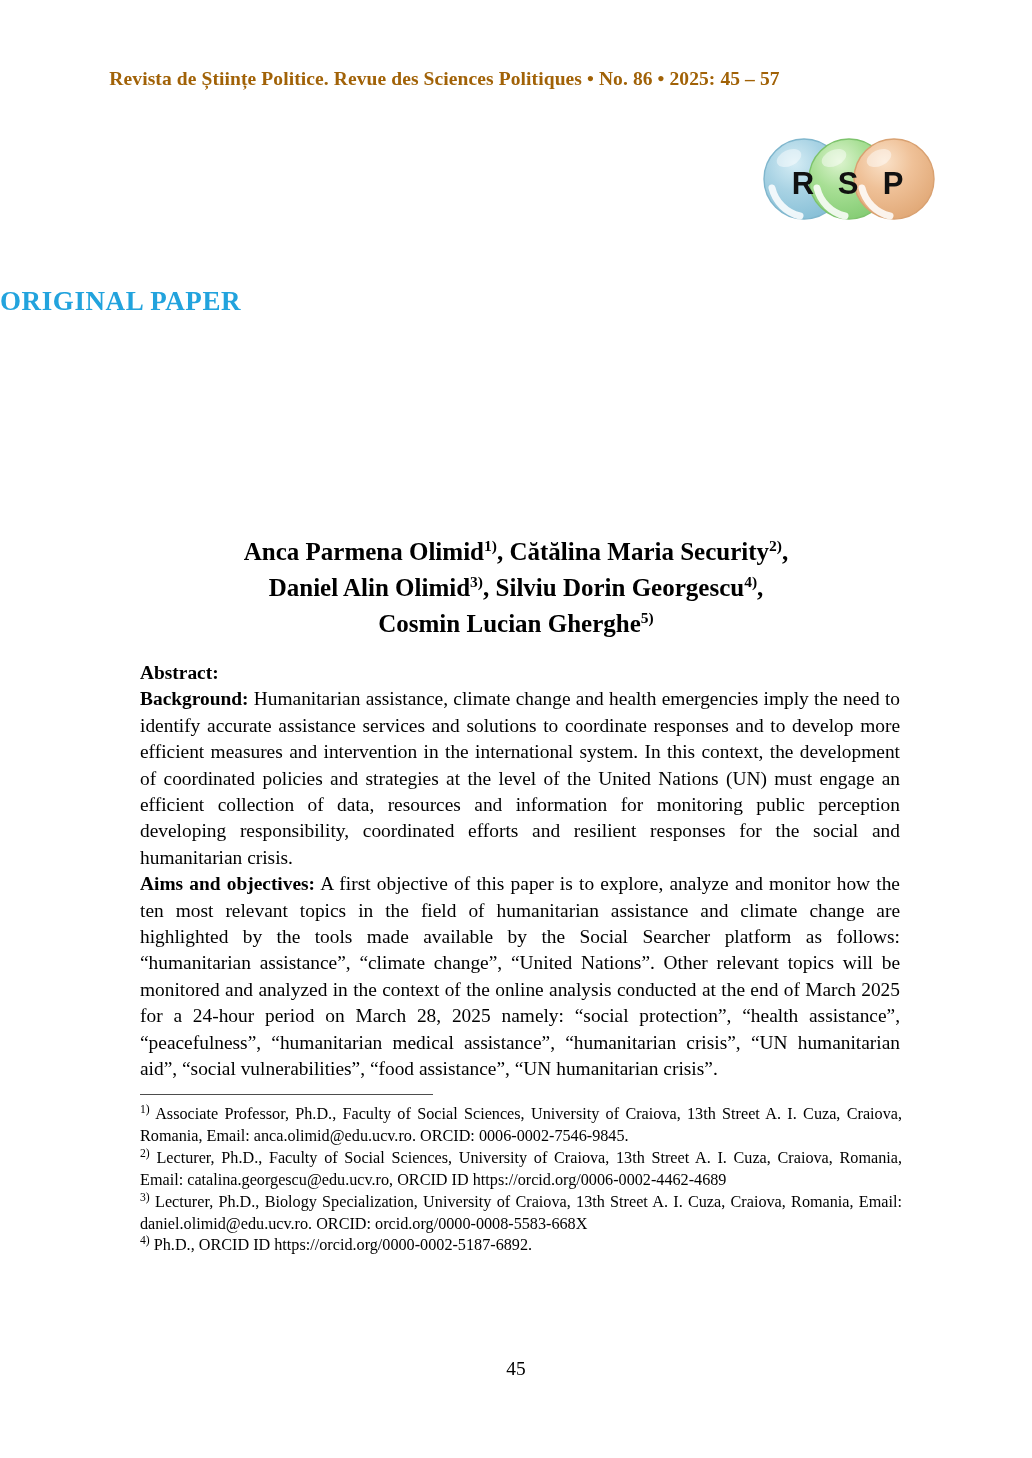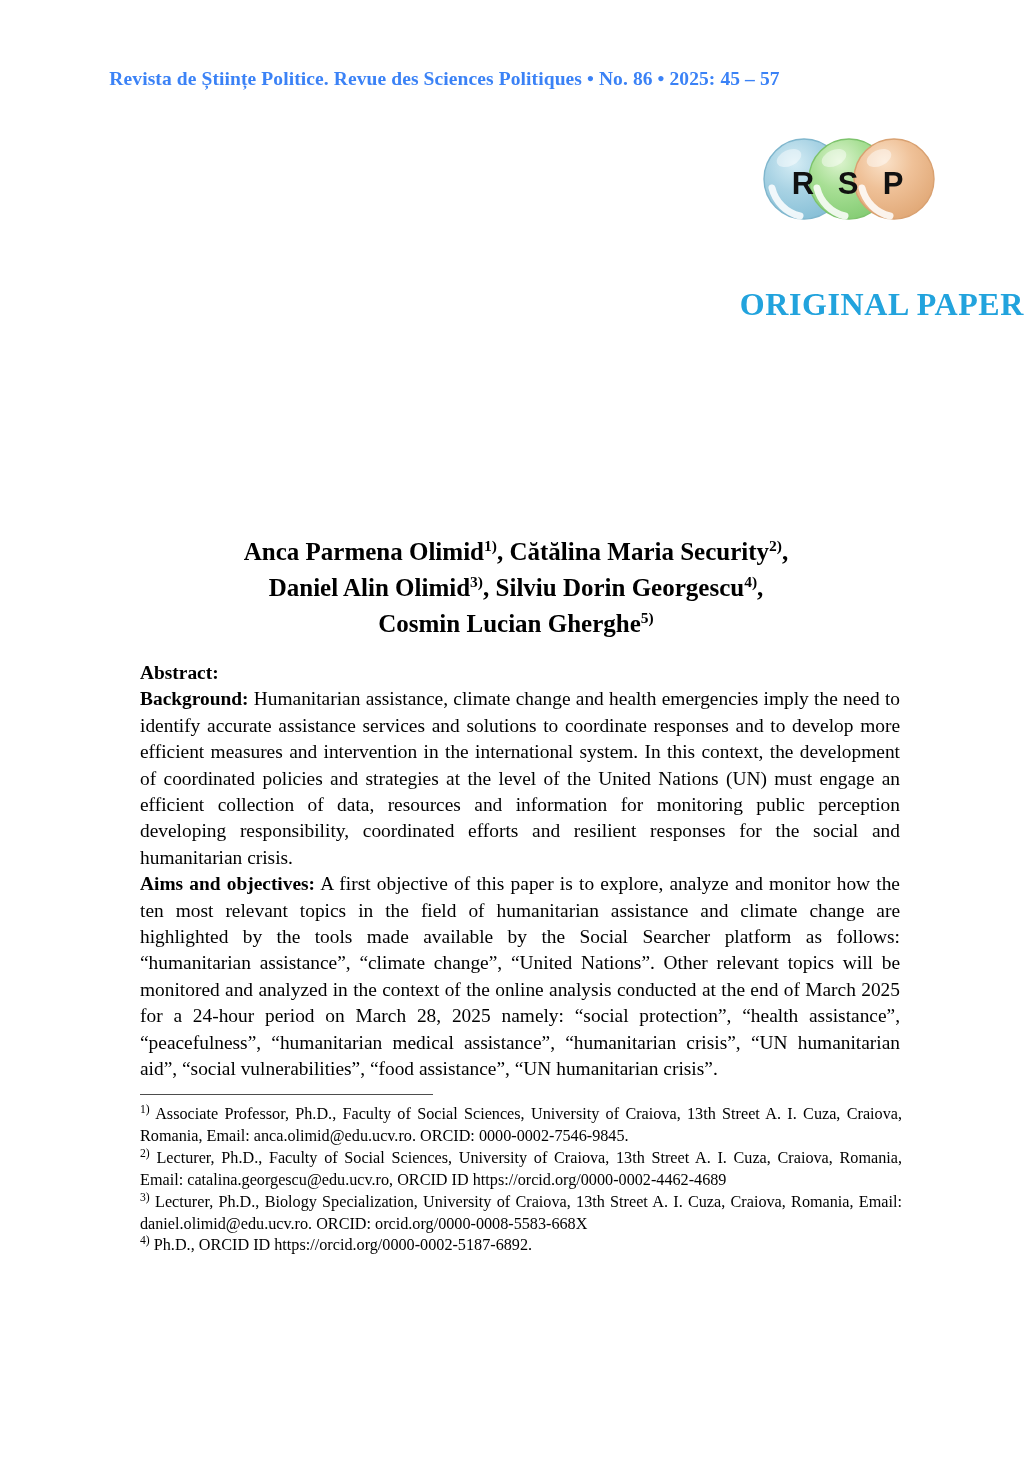--- a/index.html
+++ b/index.html
@@ -19,21 +19,21 @@
     overflow: hidden;
   }
 
   
   .journal-header {
     position: absolute;
     top: 68px;
     left: 0;
     width: 889px;
     text-align: center;
-    color: #3b82f6;
+    color: #a16207;
     font-weight: bold;
     font-size: 19.5px;
     letter-spacing: 0.1px;
     white-space: nowrap;
   }
 
   
   .logo {
     position: absolute;
     top: 132px;
@@ -42,24 +42,24 @@
     height: 94px;
   }
   .logo svg { display: block; }
 
   
   .paper-kind {
     position: absolute;
     top: 286px;
     left: 0;
     width: 1024px;
-    text-align: right;
+    text-align: left;
     color: #22a3dd;
     font-weight: bold;
-    font-size: 32px;
+    font-size: 27px;
     letter-spacing: 0.6px;
   }
 
   
   .paper-title {
     position: absolute;
     top: 340px;
     left: 136px;
     width: 760px;
     text-align: center;
@@ -193,20 +193,21 @@
 
   <div class="abstract">
     <p class="label-only">Abstract:</p>
     <p><span class="lead">Background:</span><span> Humanitarian assistance, climate change and health emergencies imply the need to identify accurate assistance services and solutions to coordinate responses and to develop more efficient measures and intervention in the international system. In this context, the development of coordinated policies and strategies at the level of the United Nations (UN) must engage an efficient collection of data, resources and information for monitoring public perception developing responsibility, coordinated efforts and resilient responses for the social and humanitarian crisis.</span></p>
     <p><span class="lead">Aims and objectives:</span><span> A first objective of this paper is to explore, analyze and monitor how the ten most relevant topics in the field of humanitarian assistance and climate change are highlighted by the tools made available by the Social Searcher platform as follows: “humanitarian assistance”, “climate change”, “United Nations”. Other relevant topics will be monitored and analyzed in the context of the online analysis conducted at the end of March 2025 for a 24-hour period on March 28, 2025 namely: “social protection”, “health assistance”, “peacefulness”, “humanitarian medical assistance”, “humanitarian crisis”, “UN humanitarian aid”, “social vulnerabilities”, “food assistance”, “UN humanitarian crisis”.</span></p>
   </div>
 
   <div class="footnote-rule"></div>
 
   <div class="footnotes">
-    <p class="fn"><sup>1)</sup><span> Associate Professor, Ph.D., Faculty of Social Sciences, University of Craiova, 13th Street A. I. Cuza, Craiova, Romania, Email: anca.olimid@edu.ucv.ro. ORCID: 0000-0002-7546-9845.</span></p>
-    <p class="fn"><sup>2)</sup><span> Lecturer, Ph.D., Faculty of Social Sciences, University of Craiova, 13th Street A. I. Cuza, Craiova, Romania, Email: catalina.georgescu@edu.ucv.ro, ORCID ID https://orcid.org/0000-0002-4462-4689</span></p>
+    <p class="fn"><sup>1)</sup><span> Associate Professor, Ph.D., Faculty of Social Sciences, University of Craiova, 13th Street A. I. Cuza, Craiova, Romania, Email: anca.olimid@edu.ucv.ro. ORCID: 0006-0002-7546-9845.</span></p>
+    <p class="fn"><sup>2)</sup><span> Lecturer, Ph.D., Faculty of Social Sciences, University of Craiova, 13th Street A. I. Cuza, Craiova, Romania, Email: catalina.georgescu@edu.ucv.ro, ORCID ID https://orcid.org/0006-0002-4462-4689</span></p>
     <p class="fn"><sup>3)</sup><span> Lecturer, Ph.D., Biology Specialization, University of Craiova, 13th Street A. I. Cuza, Craiova, Romania, Email: daniel.olimid@edu.ucv.ro. ORCID: orcid.org/0000-0008-5583-668X</span></p>
     <p class="fn"><sup>4)</sup><span> Ph.D., ORCID ID https://orcid.org/0000-0002-5187-6892.</span></p>
   </div>
 
+  <div class="folio">45</div>
 
 </div>
 
 </body></html>

